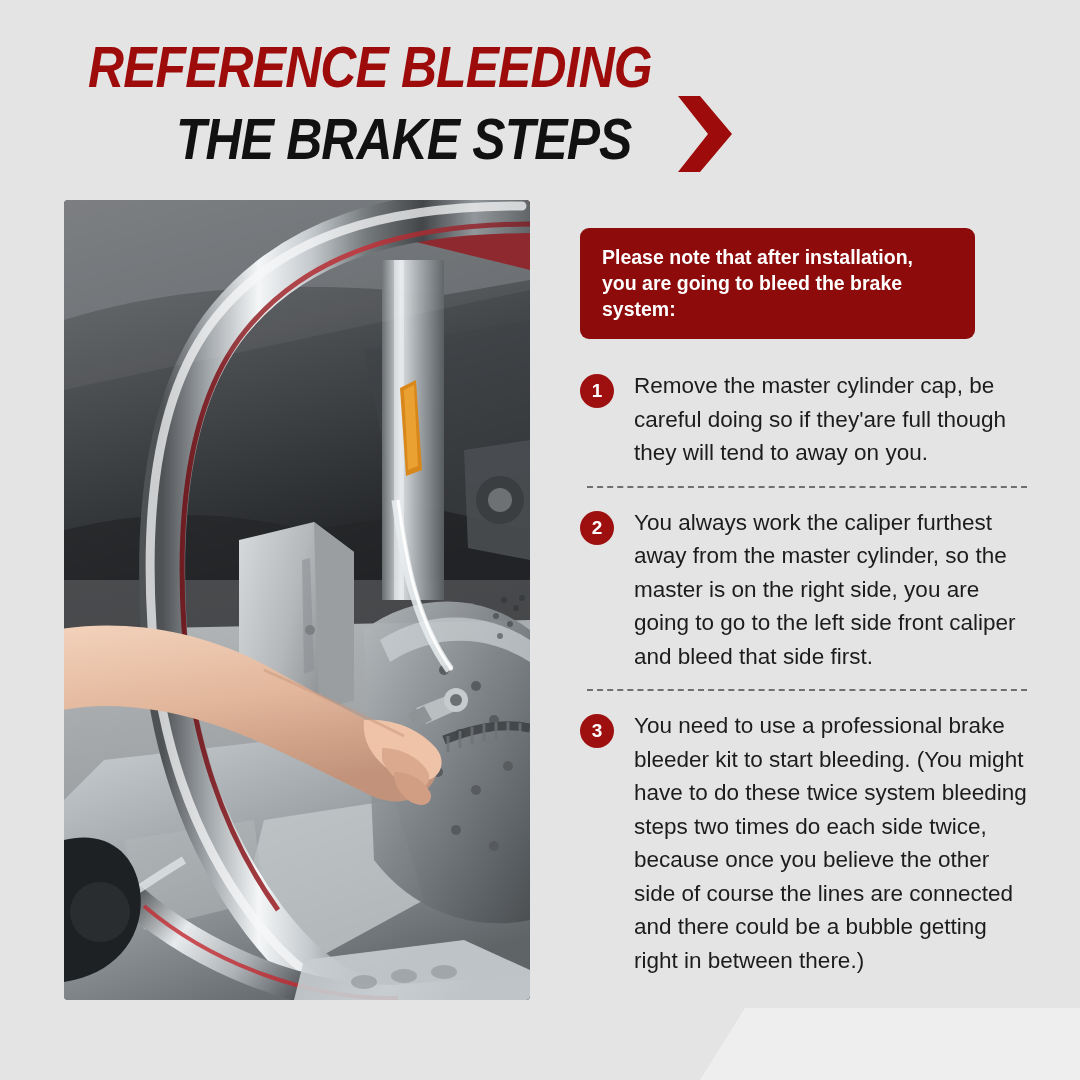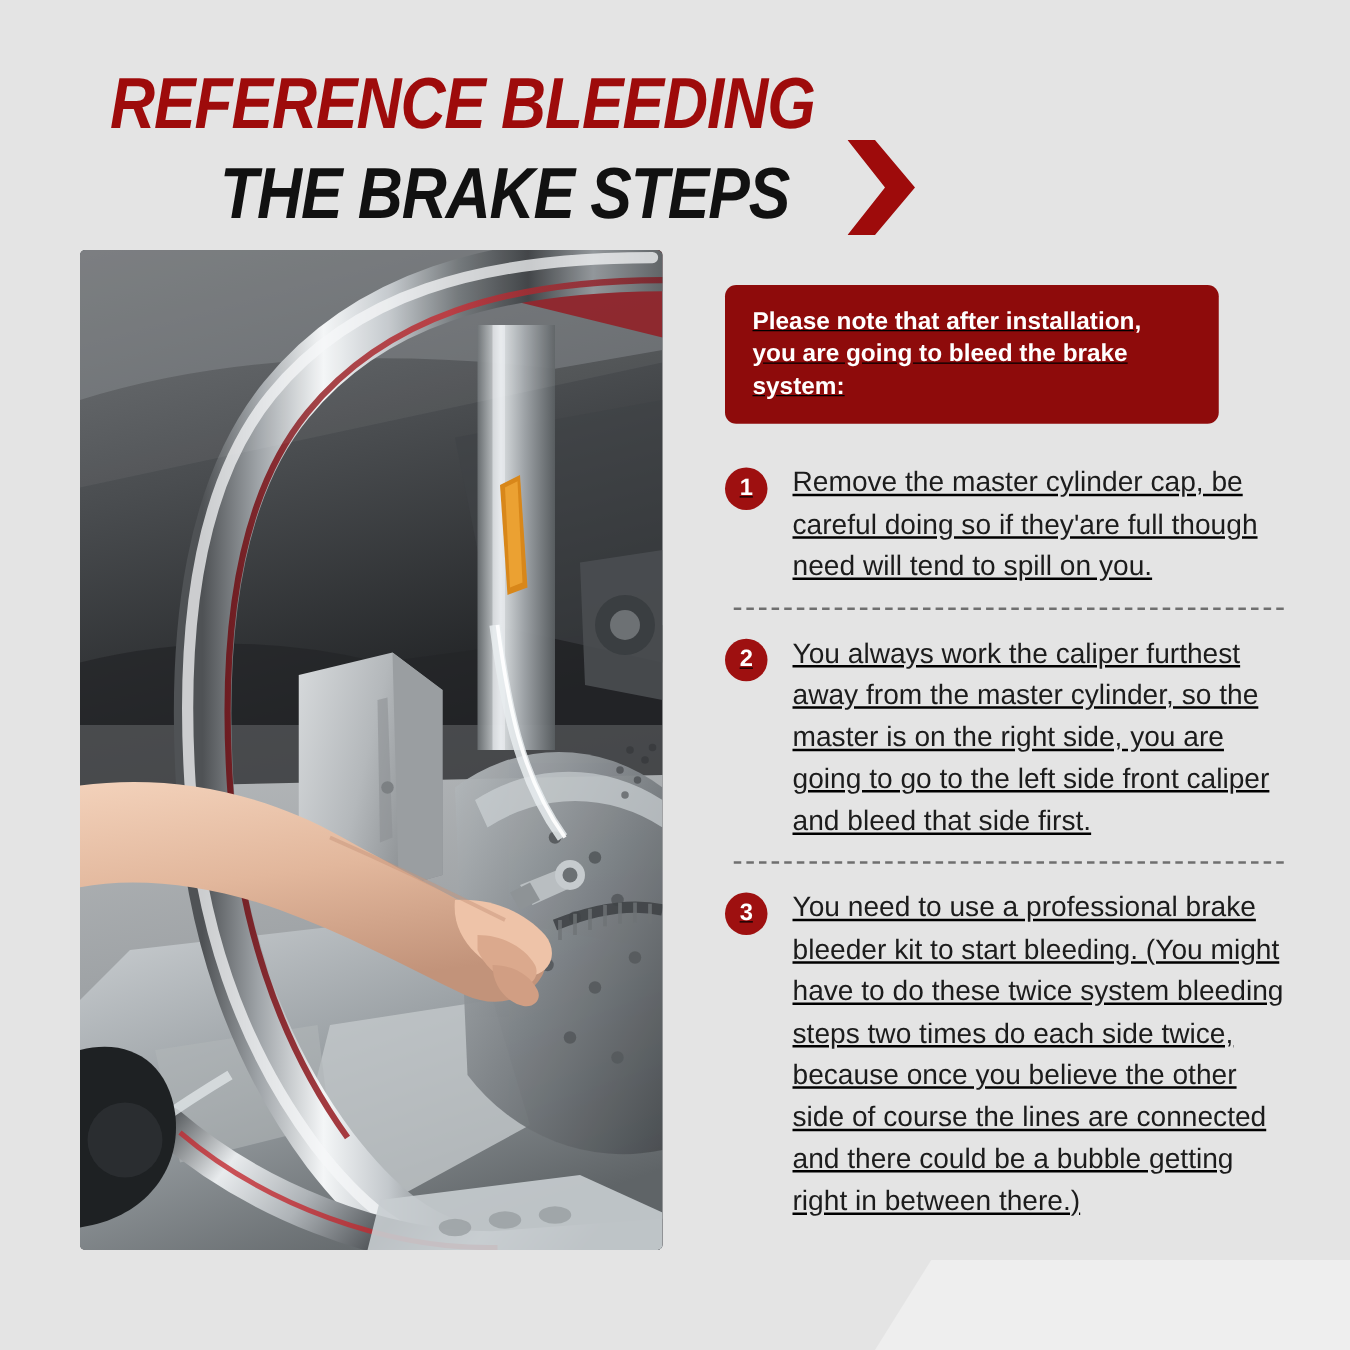--- a/index.html
+++ b/index.html
@@ -24,21 +24,21 @@
     height: 72px;
     background: #eeeeee;
     clip-path: polygon(745px 0, 1080px 0, 1080px 72px, 700px 72px);
     z-index: 0;
   }
 
   
   .header {
     position: absolute;
     left: 0;
-    top: 16px;
+    top: 0;
     width: 991px;
     height: 195px;
     z-index: 2;
   }
   .title-line1 {
     position: absolute;
     left: 88px;
     top: 36px;
     font-size: 58px;
     line-height: 62px;
@@ -86,21 +86,20 @@
   }
   .photo svg { display: block; }
 
   
   .panel {
     position: absolute;
     left: 580px;
     top: 228px;
     width: 450px;
     z-index: 2;
-    text-decoration: underline;
   }
   .note-box {
     width: 395px;
     background: #8e0b0b;
     border-radius: 9px;
     padding: 16px 22px 17px 22px;
     box-sizing: border-box;
     color: #ffffff;
     font-size: 19.5px;
     font-weight: bold;
@@ -337,21 +336,21 @@
 </div>
 
 <div class="panel">
 
   <div class="note-box">Please note that after installation, you are going to bleed the brake system:</div>
 
   <div class="steps">
 
     <div class="step">
       <div class="badge">1</div>
-      <div class="step-text">Remove the master cylinder cap, be careful doing so if they'are full though need will tend to spill on you.</div>
+      <div class="step-text">Remove the master cylinder cap, be careful doing so if they'are full though they will tend to away on you.</div>
     </div>
 
     <div class="divider"></div>
 
     <div class="step">
       <div class="badge">2</div>
       <div class="step-text">You always work the caliper furthest away from the master cylinder, so the master is on the right side, you are going to go to the left side front caliper and bleed that side first.</div>
     </div>
 
     <div class="divider"></div>

